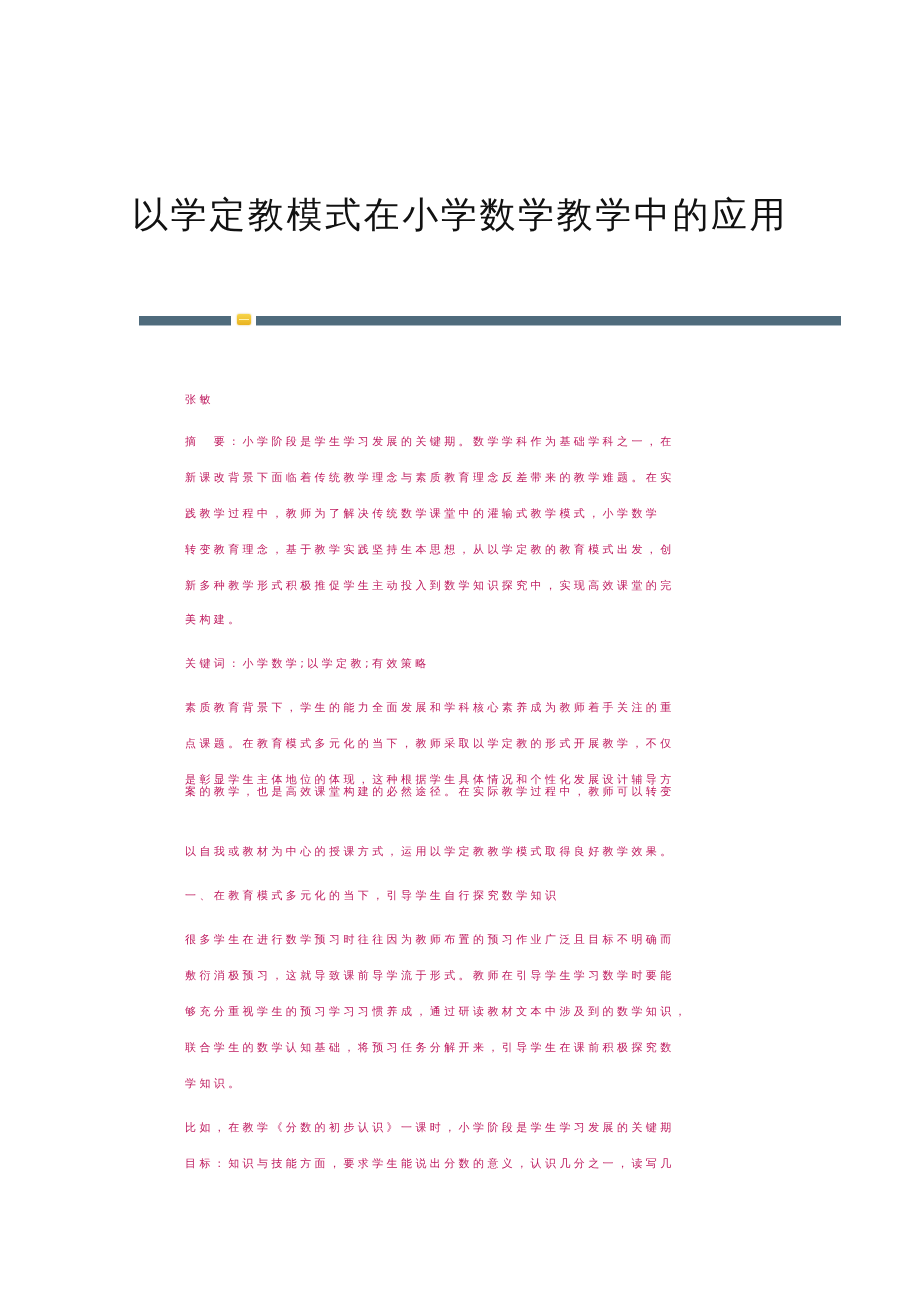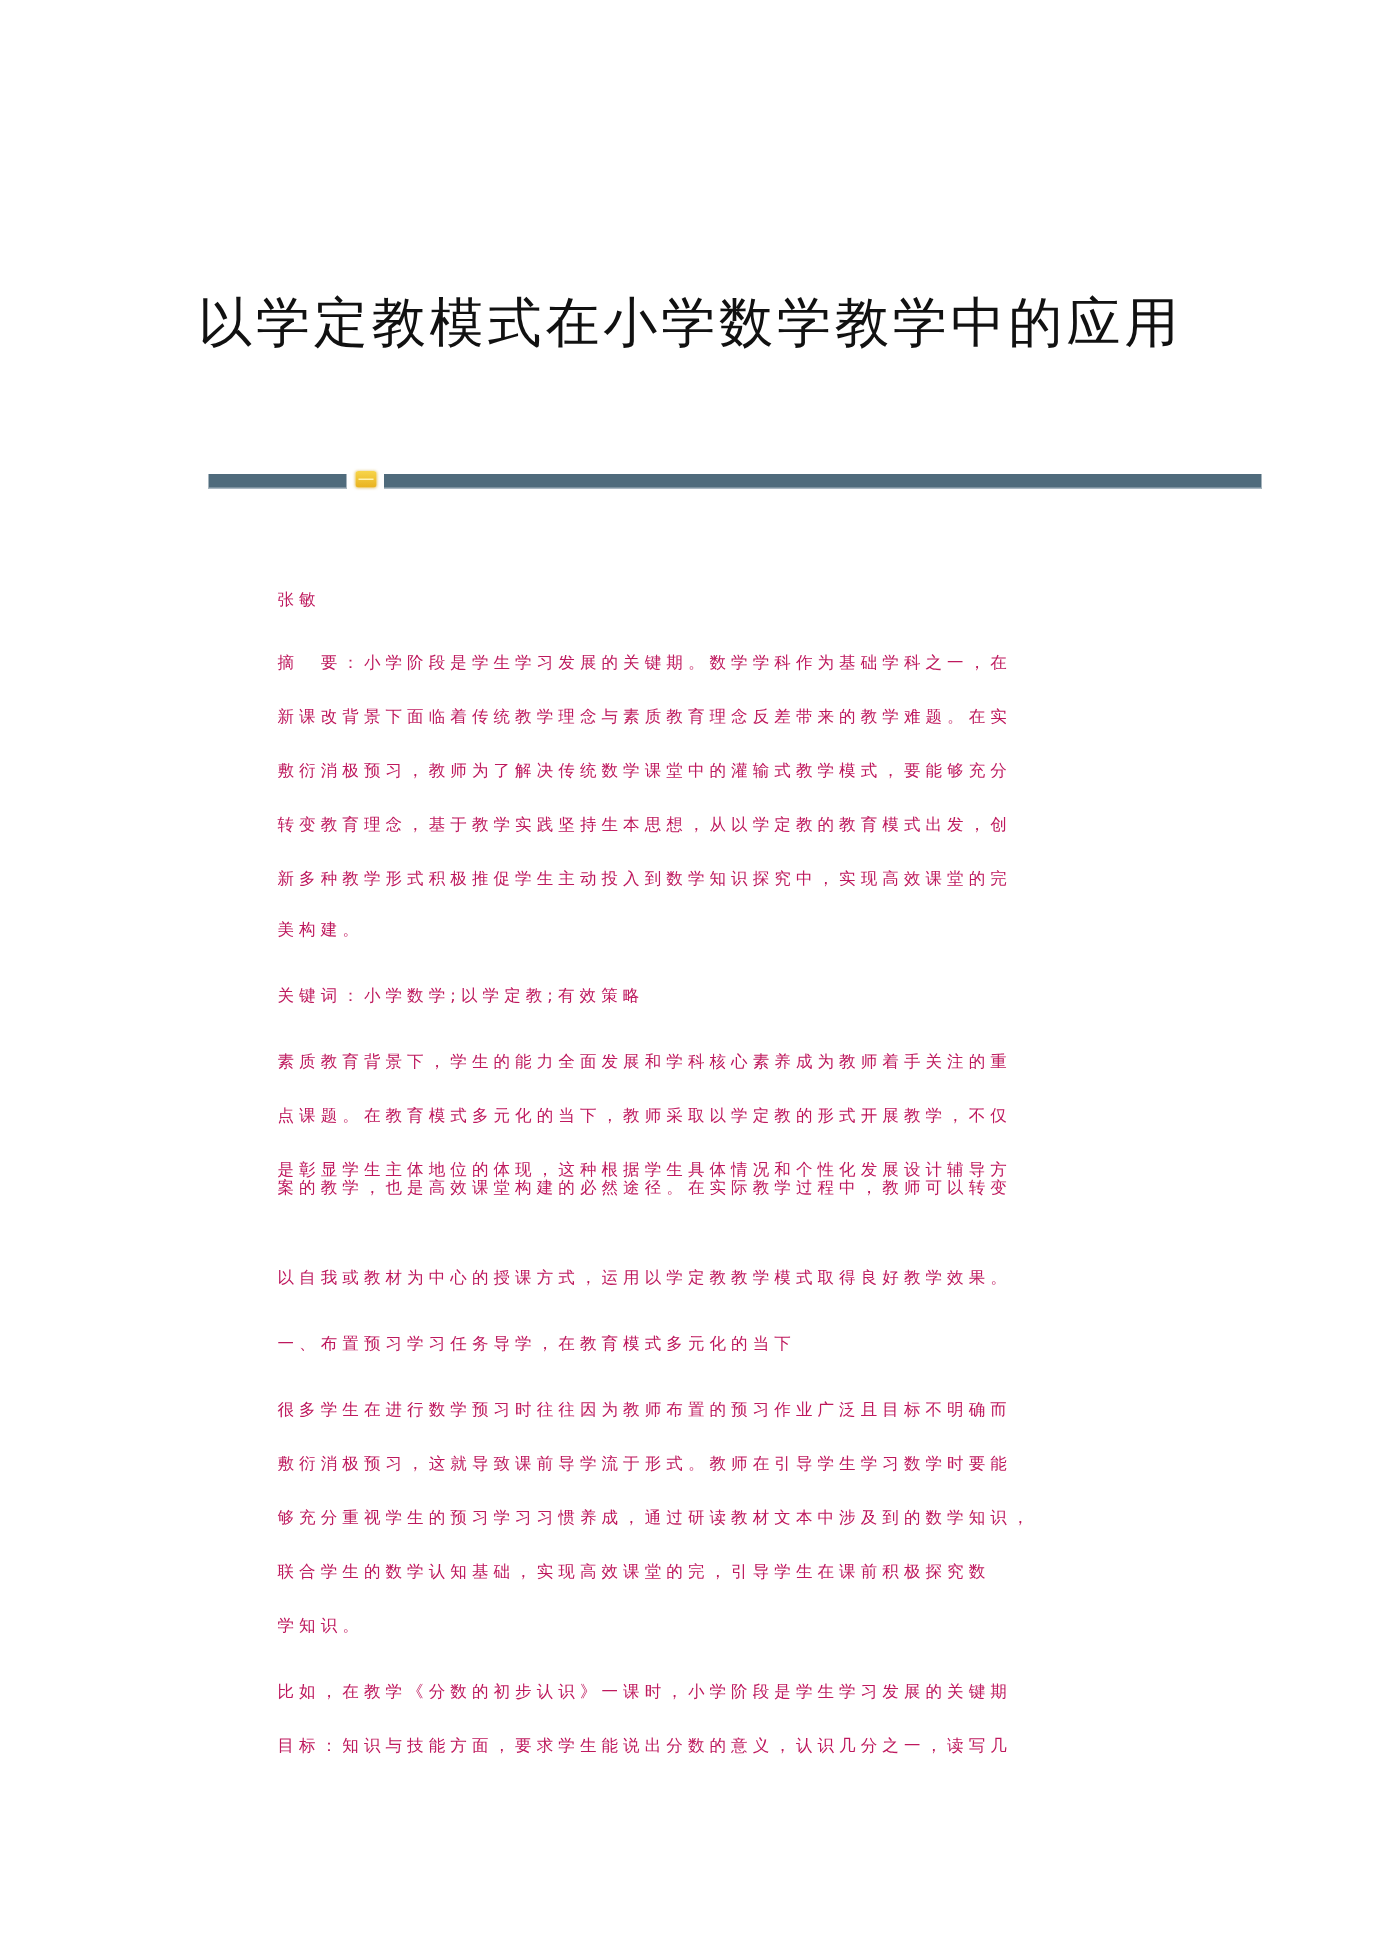--- a/index.html
+++ b/index.html
@@ -27,43 +27,43 @@
 
   <div class="rule-left"></div>
   <div class="rule-badge"></div>
   <div class="rule-right"></div>
 
   <div class="line" style="top:389px">张敏</div>
 
   <div>
     <div class="line" style="top:431px">摘　要：小学阶段是学生学习发展的关键期。数学学科作为基础学科之一，在</div>
     <div class="line" style="top:467px">新课改背景下面临着传统教学理念与素质教育理念反差带来的教学难题。在实</div>
-    <div class="line" style="top:503px">敷衍消极预习，教师为了解决传统数学课堂中的灌输式教学模式，要能够充分</div>
+    <div class="line" style="top:503px">践教学过程中，教师为了解决传统数学课堂中的灌输式教学模式，小学数学</div>
     <div class="line" style="top:539px">转变教育理念，基于教学实践坚持生本思想，从以学定教的教育模式出发，创</div>
     <div class="line" style="top:575px">新多种教学形式积极推促学生主动投入到数学知识探究中，实现高效课堂的完</div>
     <div class="line" style="top:609px">美构建。</div>
   </div>
 
   <div class="line" style="top:653px">关键词：小学数学;以学定教;有效策略</div>
 
   <div>
     <div class="line" style="top:697px">素质教育背景下，学生的能力全面发展和学科核心素养成为教师着手关注的重</div>
     <div class="line" style="top:733px">点课题。在教育模式多元化的当下，教师采取以学定教的形式开展教学，不仅</div>
     <div class="line" style="top:769px">是彰显学生主体地位的体现，这种根据学生具体情况和个性化发展设计辅导方</div>
     <div class="line" style="top:781px">案的教学，也是高效课堂构建的必然途径。在实际教学过程中，教师可以转变</div>
     <div class="line" style="top:841px">以自我或教材为中心的授课方式，运用以学定教教学模式取得良好教学效果。</div>
   </div>
 
-  <div class="line" style="top:885px">一、布置预习学习任务导学，在教育模式多元化的当下</div>
+  <div class="line" style="top:885px">一、在教育模式多元化的当下，引导学生自行探究数学知识</div>
 
   <div>
     <div class="line" style="top:929px">很多学生在进行数学预习时往往因为教师布置的预习作业广泛且目标不明确而</div>
     <div class="line" style="top:965px">敷衍消极预习，这就导致课前导学流于形式。教师在引导学生学习数学时要能</div>
     <div class="line" style="top:1001px">够充分重视学生的预习学习习惯养成，通过研读教材文本中涉及到的数学知识，</div>
-    <div class="line" style="top:1037px">联合学生的数学认知基础，实现高效课堂的完，引导学生在课前积极探究数</div>
+    <div class="line" style="top:1037px">联合学生的数学认知基础，将预习任务分解开来，引导学生在课前积极探究数</div>
     <div class="line" style="top:1073px">学知识。</div>
   </div>
 
   <div>
     <div class="line" style="top:1117px">比如，在教学《分数的初步认识》一课时，小学阶段是学生学习发展的关键期</div>
     <div class="line" style="top:1153px">目标：知识与技能方面，要求学生能说出分数的意义，认识几分之一，读写几</div>
   </div>
 </div>
 
 </body></html>

